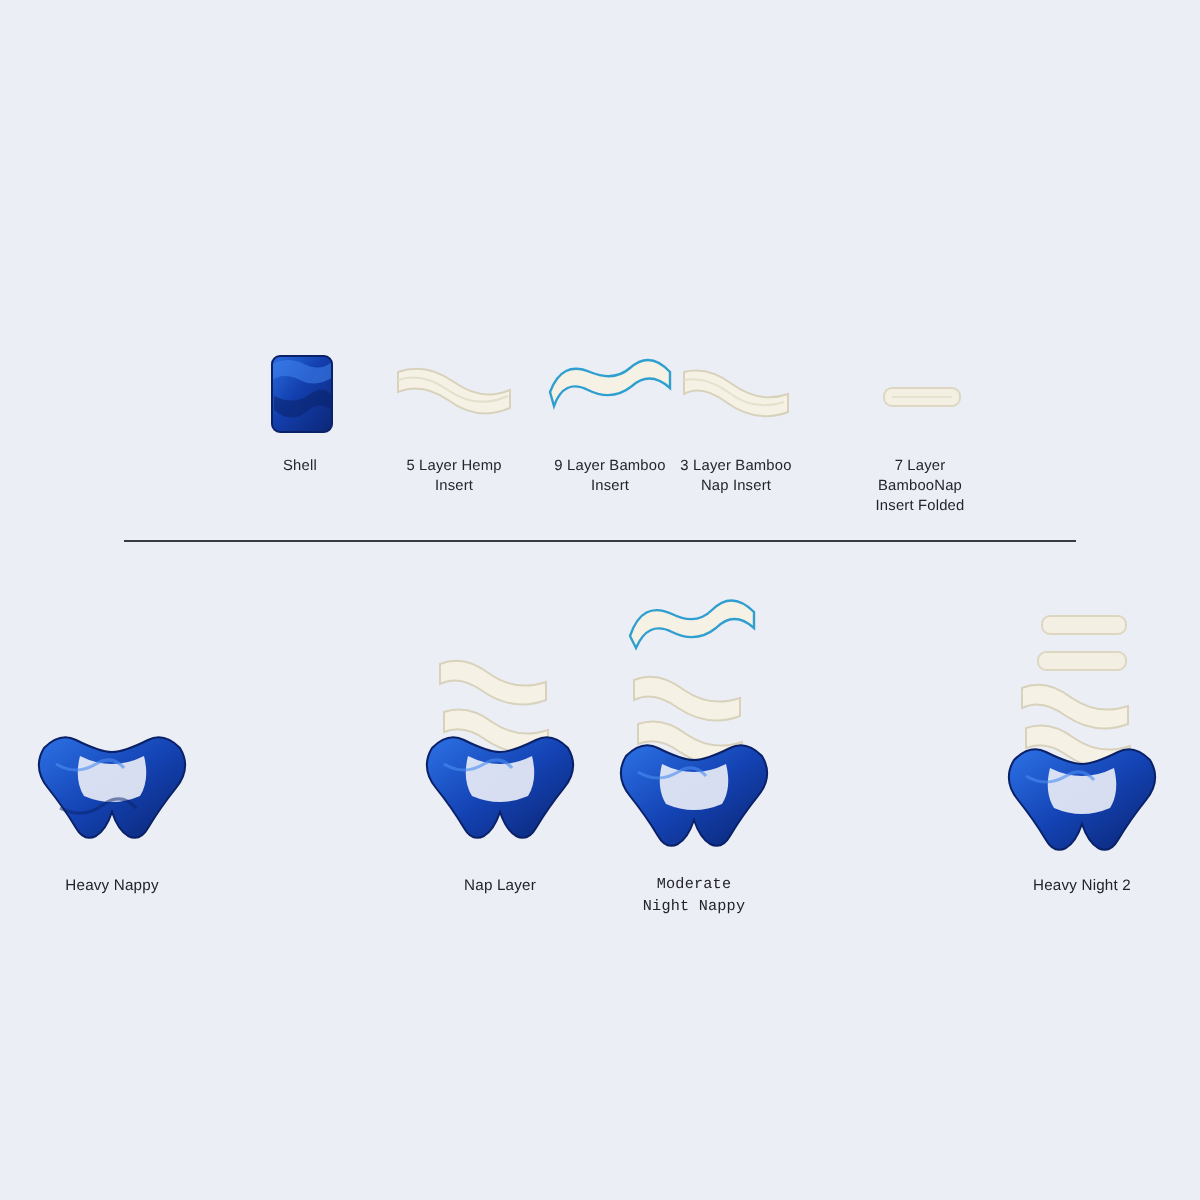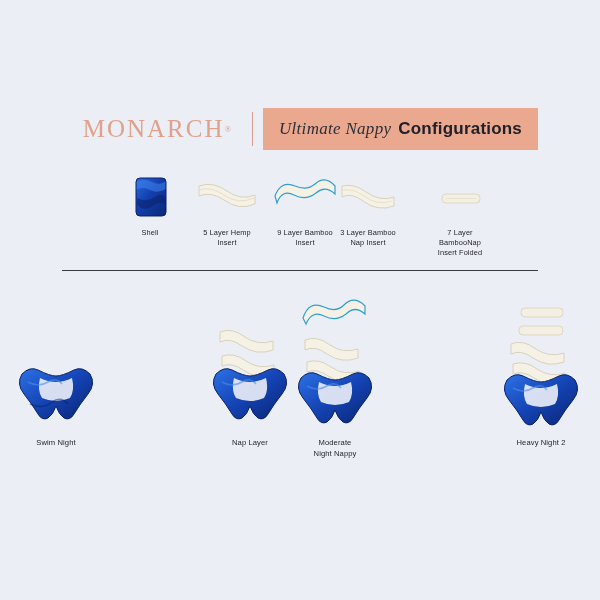--- a/index.html
+++ b/index.html
@@ -146,31 +146,20 @@
   }
 
   
   .art-svg { position: absolute; left: 0; top: 0; overflow: visible; }
 </style>
 </head>
 <body>
 
 <div id="root">
 
-  <div class="header">
-    <div class="brand">
-      <span class="brand-word">MONARCH</span>
-        <span class="brand-reg">®</span>
-    </div>
-    <div class="brand-divider"></div>
-    <div class="title-band">
-      <span class="title-script">Ultimate Nappy</span>
-      <span class="title-bold">Configurations</span>
-    </div>
-  </div>
 
   <div class="legend">
 
     <div class="legend-item" style="left:42px;">
       <div class="legend-art">
         <svg class="art-svg" width="92" height="52" viewBox="0 0 92 52">
           <defs>
             <linearGradient id="blu1" x1="0" y1="0" x2="1" y2="1">
               <stop offset="0%" stop-color="#2a6ce0"></stop>
               <stop offset="45%" stop-color="#133fae"></stop>
@@ -246,40 +235,40 @@
             </linearGradient>
           </defs>
           <g transform="translate(50,108)">
             <path d="M-34,-22 q8,-8 16,-4 q12,6 18,6 q6,0 18,-6 q8,-4 16,4 q6,10 -2,20 q-8,10 -14,20 q-4,7 -10,4 q-5,-3 -8,-12 q-3,9 -8,12 q-6,3 -10,-4 q-6,-10 -14,-20 q-8,-10 -2,-20 z" fill="url(#sb)" stroke="#0a2168" stroke-width="1"></path>
             <path d="M-16,-18 q16,8 32,0 q3,12 -2,20 q-14,6 -28,0 q-5,-8 -2,-20 z" fill="#e8ecf6" opacity=".92"></path>
             <path d="M-28,-14 q10,6 20,0 q8,-5 14,2" fill="none" stroke="#4b8cf0" stroke-width="1.6" opacity=".6"></path>
             <path d="M-26,8 q12,6 22,-2 q9,-6 16,2" fill="none" stroke="#0a2168" stroke-width="1.6" opacity=".5"></path>
           </g>
         </svg>
       </div>
-      <div class="config-label" style="white-space:pre-line;">Swim Night</div>
+      <div class="config-label" style="white-space:pre-line;">Heavy Nappy</div>
     </div>
 
 
     <div class="config" style="left:194px;">
       <div class="config-art">
         <svg class="art-svg" width="100" height="150" viewBox="0 0 100 150">
           <path d="M20 44 q12 -5 25 5 q13 9 28 4 l0 9 q-16 6 -31 -4 q-12 -9 -22 -4 z" fill="#f5f1e4" stroke="#d8d2bc" stroke-width="1"></path>
           <path d="M22 68 q12 -4 24 5 q13 9 28 4 l0 9 q-16 6 -31 -4 q-11 -8 -21 -4 z" fill="#f5f1e4" stroke="#d8d2bc" stroke-width="1"></path>
           <g transform="translate(50,108)">
             <path d="M-34,-22 q8,-8 16,-4 q12,6 18,6 q6,0 18,-6 q8,-4 16,4 q6,10 -2,20 q-8,10 -14,20 q-4,7 -10,4 q-5,-3 -8,-12 q-3,9 -8,12 q-6,3 -10,-4 q-6,-10 -14,-20 q-8,-10 -2,-20 z" fill="url(#sb)" stroke="#0a2168" stroke-width="1"></path>
             <path d="M-16,-18 q16,8 32,0 q3,12 -2,20 q-14,6 -28,0 q-5,-8 -2,-20 z" fill="#e8ecf6" opacity=".92"></path>
             <path d="M-28,-14 q10,6 20,0 q8,-5 14,2" fill="none" stroke="#4b8cf0" stroke-width="1.6" opacity=".6"></path>
           </g>
         </svg>
       </div>
       <div class="config-label" style="white-space:pre-line;">Nap Layer</div>
     </div>
 
-    <div class="config" style="left:279px;">
+    <div class="config" style="left:291px;font-family:Liberation Mono, monospace;">
       <div class="config-art">
         <svg class="art-svg" width="100" height="150" viewBox="0 0 100 150">
           <path d="M18 30 q6 -18 21 -11 q12 6 20 -2 q10 -10 21 1 l0 8 q-10 -9 -19 0 q-10 8 -22 2 q-12 -6 -18 8 z" fill="#f5f1e4" stroke="#2f9fd0" stroke-width="1.2"></path>
           <path d="M20 52 q12 -5 25 5 q13 9 28 4 l0 9 q-16 6 -31 -4 q-12 -9 -22 -4 z" fill="#f5f1e4" stroke="#d8d2bc" stroke-width="1"></path>
           <path d="M22 74 q12 -4 24 5 q13 9 28 4 l0 9 q-16 6 -31 -4 q-11 -8 -21 -4 z" fill="#f5f1e4" stroke="#d8d2bc" stroke-width="1"></path>
           <g transform="translate(50,112)">
             <path d="M-34,-22 q8,-8 16,-4 q12,6 18,6 q6,0 18,-6 q8,-4 16,4 q6,10 -2,20 q-8,10 -14,20 q-4,7 -10,4 q-5,-3 -8,-12 q-3,9 -8,12 q-6,3 -10,-4 q-6,-10 -14,-20 q-8,-10 -2,-20 z" fill="url(#sb)" stroke="#0a2168" stroke-width="1"></path>
             <path d="M-16,-18 q16,8 32,0 q3,12 -2,20 q-14,6 -28,0 q-5,-8 -2,-20 z" fill="#e8ecf6" opacity=".92"></path>
             <path d="M-28,-14 q10,6 20,0 q8,-5 14,2" fill="none" stroke="#4b8cf0" stroke-width="1.6" opacity=".6"></path>
           </g>

